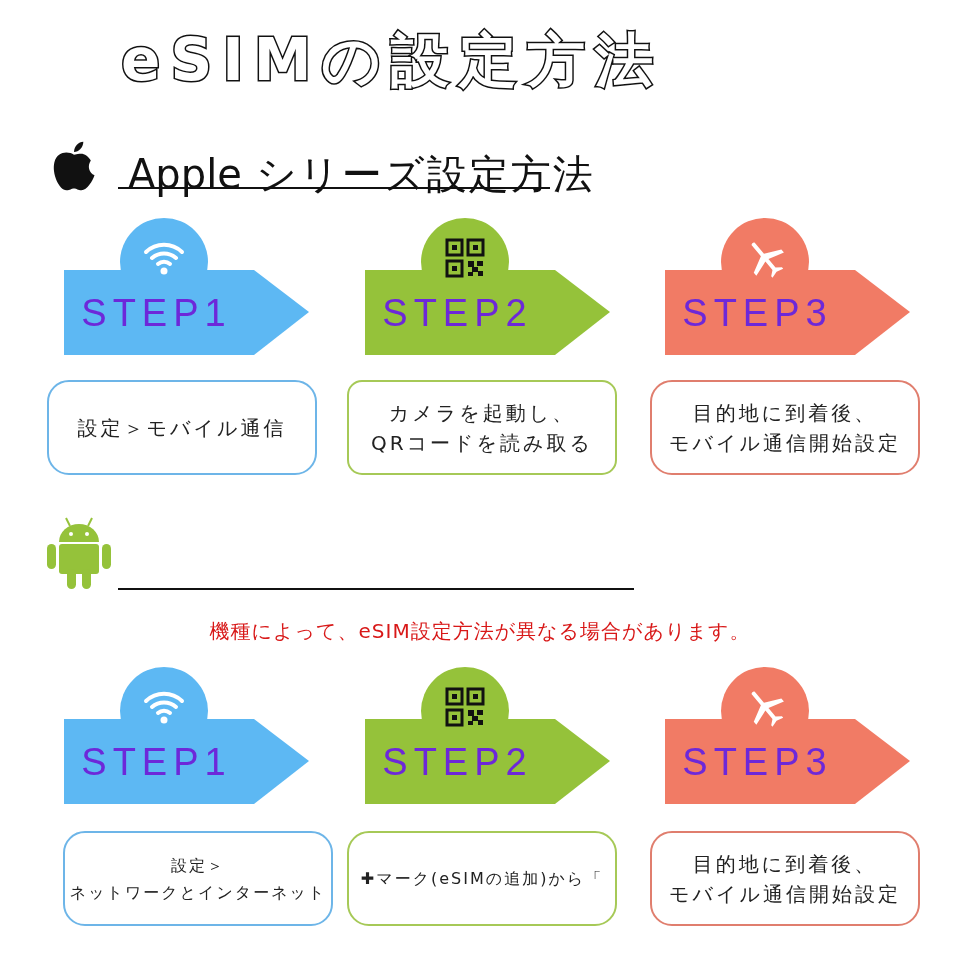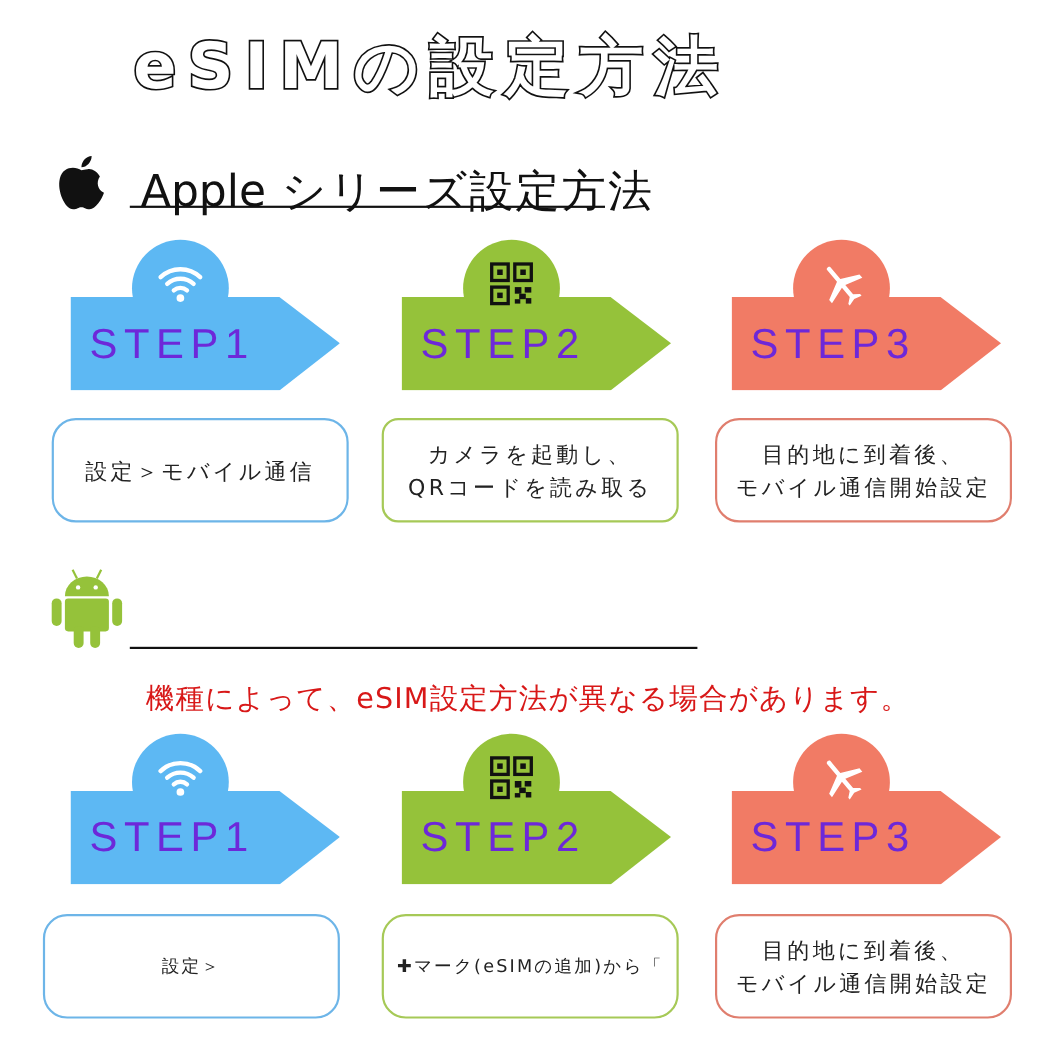--- a/index.html
+++ b/index.html
@@ -13,21 +13,21 @@
     -webkit-text-stroke:3px #111;
     paint-order: stroke fill;
     font-family:"DejaVu Sans", sans-serif;
   }
 
   .section-head { left:48px; height:60px; display:flex; align-items:flex-end; }
   .section-head .label { font-size:40px; color:#111; letter-spacing:2px; line-height:1; font-family:"DejaVu Sans", sans-serif; }
   .section-head .label .brand { letter-spacing:0; margin-right:14px; }
   .underline { height:2px; background:#111; }
 
-  .note { left:0; width:960px; top:618px; text-align:center; color:#d81818; font-size:26px; letter-spacing:1px; font-family:"DejaVu Sans", sans-serif; }
+  .note { left:0; width:960px; top:618px; text-align:center; color:#d81818; font-size:20px; letter-spacing:1px; font-family:"DejaVu Sans", sans-serif; }
 
   .step { width:250px; height:150px; }
   .step .circle { position:absolute; left:56px; top:0; width:88px; height:88px; border-radius:50%; }
   .step .arrow { position:absolute; left:0; top:52px; width:245px; height:85px; clip-path:polygon(0 0, 190px 0, 245px 42px, 190px 85px, 0 85px); }
   .step .step-label { position:absolute; left:0; top:74px; width:185px; text-align:center; font-size:38px; letter-spacing:6px; color:#6d28d9; font-family:"Liberation Sans", sans-serif; }
   .step .icon { position:absolute; left:78px; top:18px; width:44px; height:44px; }
 
   .box { width:270px; height:95px; border:2px solid; border-radius:22px; background:#fff; box-sizing:border-box;
          display:flex; flex-direction:column; justify-content:center; align-items:center; text-align:center; }
   .box .line { font-size:20px; letter-spacing:3px; color:#222; line-height:30px; white-space:nowrap; }
@@ -156,22 +156,23 @@
   <div class="circle red-c"></div>
   <div class="arrow red-c"></div>
   <svg class="icon" viewBox="0 0 44 44">
     <g transform="rotate(-40 22 22)">
       <path d="M20 4 C20 2 24 2 24 4 L24 18 L40 26 L40 30 L24 25 L24 36 L29 40 L29 42 L22 40 L15 42 L15 40 L20 36 L20 25 L4 30 L4 26 L20 18 Z" fill="#fff"></path>
     </g>
   </svg>
   <div class="step-label">STEP3</div>
 </div>
 
-<div class="abs box small" style="left:39px; top:831px; border-color:#6db5e8;">
+<div class="abs box small" style="left:63px; top:831px; border-color:#6db5e8;">
   <div class="line">設定＞</div>
+  <div class="line">ネットワークとインターネット</div>
 </div>
 <div class="abs box small" style="left:347px; top:831px; border-color:#a6c957;">
   <div class="line">✚マーク(eSIMの追加)から「</div>
 </div>
 <div class="abs box" style="left:650px; top:831px; border-color:#e07e6e;">
   <div class="line">目的地に到着後、</div>
   <div class="line">モバイル通信開始設定</div>
 </div>
 
 </body></html>

